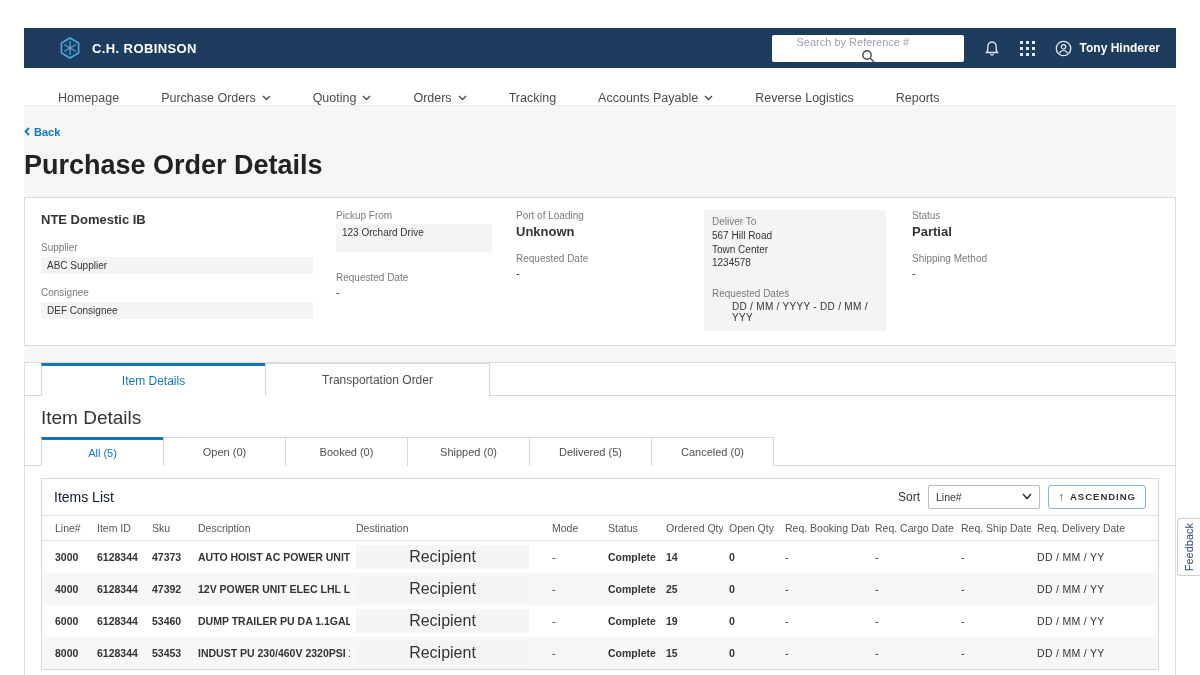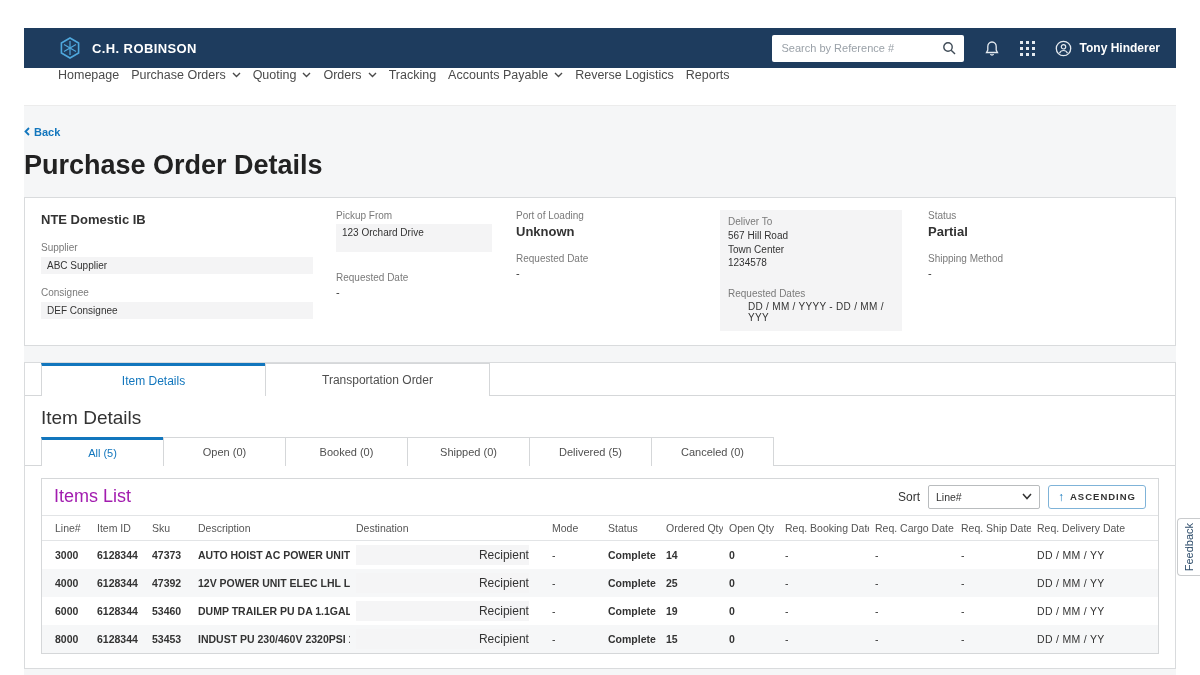--- a/index.html
+++ b/index.html
@@ -13,33 +13,33 @@
   
   .topbar {
     height:40px; background:#1e3c5e; display:flex; align-items:center;
     justify-content:space-between; padding:0 16px 0 34px;
   }
   .brand { display:flex; align-items:center; gap:10px; }
   .brand-text { color:#fff; font-size:13px; font-weight:bold; letter-spacing:.4px; white-space:nowrap; }
   .top-right { display:flex; align-items:center; gap:20px; }
   .searchbox {
     width:192px; height:27px; background:#fff; border-radius:2px;
-    display:flex; align-items:center; padding:0 8px;
+    display:flex; align-items:center; padding:0 8px;flex-direction:column;
   }
   .searchbox input {
     border:none; outline:none; flex:1; font-size:11px; color:#333;
     font-family:"Liberation Sans",sans-serif; background:transparent;
   }
   .searchbox input::placeholder { color:#9aa1a8; }
   .iconbtn { background:none; border:none; padding:0; cursor:pointer; display:flex; align-items:center; }
   .user { display:flex; align-items:center; gap:8px; color:#fff; font-size:12px; font-weight:bold; }
 
   
   .mainnav {
-    height:38px; background:#fff; display:flex; align-items:flex-start; gap:12px;
+    height:38px; background:#fff; display:flex; align-items:flex-end; gap:42px;
     padding:0 34px; font-size:12.5px; color:#4b4b4b; border-bottom:1px solid #ececec;
   }
   .nav-item { display:flex; align-items:center; gap:6px; cursor:pointer; white-space:nowrap; }
 
   
   .content { background:#f5f6f7; padding:16px 0 22px 0; min-height:531px; }
   .back-link { display:inline-flex; align-items:center; gap:4px; color:#1276bd; font-size:11px; font-weight:bold; cursor:pointer; }
   .page-title { font-size:27px; font-weight:bold; color:#222; margin:10px 0 16px 0; }
 
   .card { background:#fff; border:1px solid #d9dbdd; }
@@ -47,21 +47,21 @@
   
   .sum-head { padding:9px 16px 8px 16px; border-bottom:1px solid #e7e8ea; }
   .po-number { font-size:15px; color:#333; }
   .created { font-size:10px; color:#6f6f6f; margin-top:3px; }
   .created .val { font-size:9px; letter-spacing:.5px; color:#6f6f6f; }
   .sum-body { display:flex; padding:12px 16px 14px 16px; }
   .sum-col { display:flex; flex-direction:column; }
   .col1 { flex:0 0 295px;justify-content:space-between; }
   .col2 { flex:0 0 180px; }
   .col3 { flex:0 0 188px; }
-  .col4 { flex:0 0 208px;margin-left:16px; }
+  .col4 { flex:0 0 208px; }
   .col5 { flex:1; }
   .sec-title { font-size:13px; font-weight:bold; color:#333; margin:2px 0 14px 0; }
   .flabel { font-size:10px; color:#7a7a7a; margin-bottom:3px; }
   .chip { background:#f4f4f5; font-size:10px; color:#333; padding:3px 6px; display:block; }
   .chip.w1 { width:272px; margin-bottom:12px; }
   .chip.w2 { width:156px; min-height:28px; margin-bottom:12px; }
   .dash { font-size:11px; color:#333; }
   .bigval { font-size:13px; font-weight:bold; color:#333; margin-bottom:14px; }
   .gap8 { height:8px; }
   .deliver-panel { background:#f4f4f5; width:182px; padding:6px 8px 8px 8px; font-size:10px; color:#333; }
@@ -84,21 +84,21 @@
   .subtab {
     width:123px; height:29px; display:flex; align-items:center; justify-content:center;
     font-size:11px; color:#4f4f4f; border:1px solid #d5d7d9; border-bottom:none;
     background:#fff; margin-bottom:-1px; cursor:pointer;
   }
   .subtab + .subtab { margin-left:-1px; }
   .subtab.active { border-top:3px solid #1276bd; color:#1276bd; }
 
   .panel { margin:12px 16px 14px 16px; border:1px solid #d5d7d9; background:#fff; }
   .panel-bar { display:flex; align-items:center; justify-content:space-between; padding:6px 12px; }
-  .items-title { font-size:18px; color:#a21caf; }
+  .items-title { font-size:14px; color:#0f172a; }
   .sort-wrap { display:flex; align-items:center; gap:8px; }
   .sort-label { font-size:12px; color:#333; }
   .select {
     width:112px; height:24px; border:1px solid #b9bcbe; border-radius:2px; background:#fff;
     display:flex; align-items:center; justify-content:space-between; padding:0 7px;
     font-size:10.5px; color:#333; cursor:pointer;
   }
   .asc-btn {
     height:24px; border:1px solid #7fb3d8; border-radius:3px; background:#fff;
     display:flex; align-items:center; gap:5px; padding:0 9px; cursor:pointer;
@@ -116,21 +116,21 @@
   table.items tbody td { padding:4px 6px; font-size:10.5px; color:#333; white-space:nowrap; overflow:hidden; }
   table.items tr.alt { background:#f6f7f8; }
   table.items th:first-child, table.items td:first-child { padding-left:13px; }
   th.c0,td.c0{width:49px} th.c1,td.c1{width:55px} th.c2,td.c2{width:46px}
   th.c3,td.c3{width:158px} th.c4,td.c4{width:196px} th.c5,td.c5{width:56px}
   th.c6,td.c6{width:58px} th.c7,td.c7{width:63px} th.c8,td.c8{width:56px}
   th.c9,td.c9{width:90px} th.c10,td.c10{width:86px} th.c11,td.c11{width:76px}
   th.c12,td.c12{width:auto}
   td.bold { font-weight:bold; }
   td.c12 { font-size:9px; letter-spacing:.3px; }
-  .dest-chip { display:block; width:94%; background:#f5f5f6; text-align:right; padding:3px 0; font-size:12px; color:#333; }
+  .dest-chip { display:block; width:94%; background:#f5f5f6; text-align:center; padding:3px 0; font-size:16px; color:#333; }
 
   
   .feedback {
     position:absolute; right:0; top:518px; width:23px; height:58px;
     background:#fff; border:1px solid #c9cbcd; border-right:none; border-radius:4px 0 0 4px;
     display:flex; align-items:center; justify-content:center; cursor:pointer;
   }
   .feedback span { writing-mode:vertical-rl; transform:rotate(180deg); font-size:11px; color:#2e4d6b; }
 </style>
 </head>

